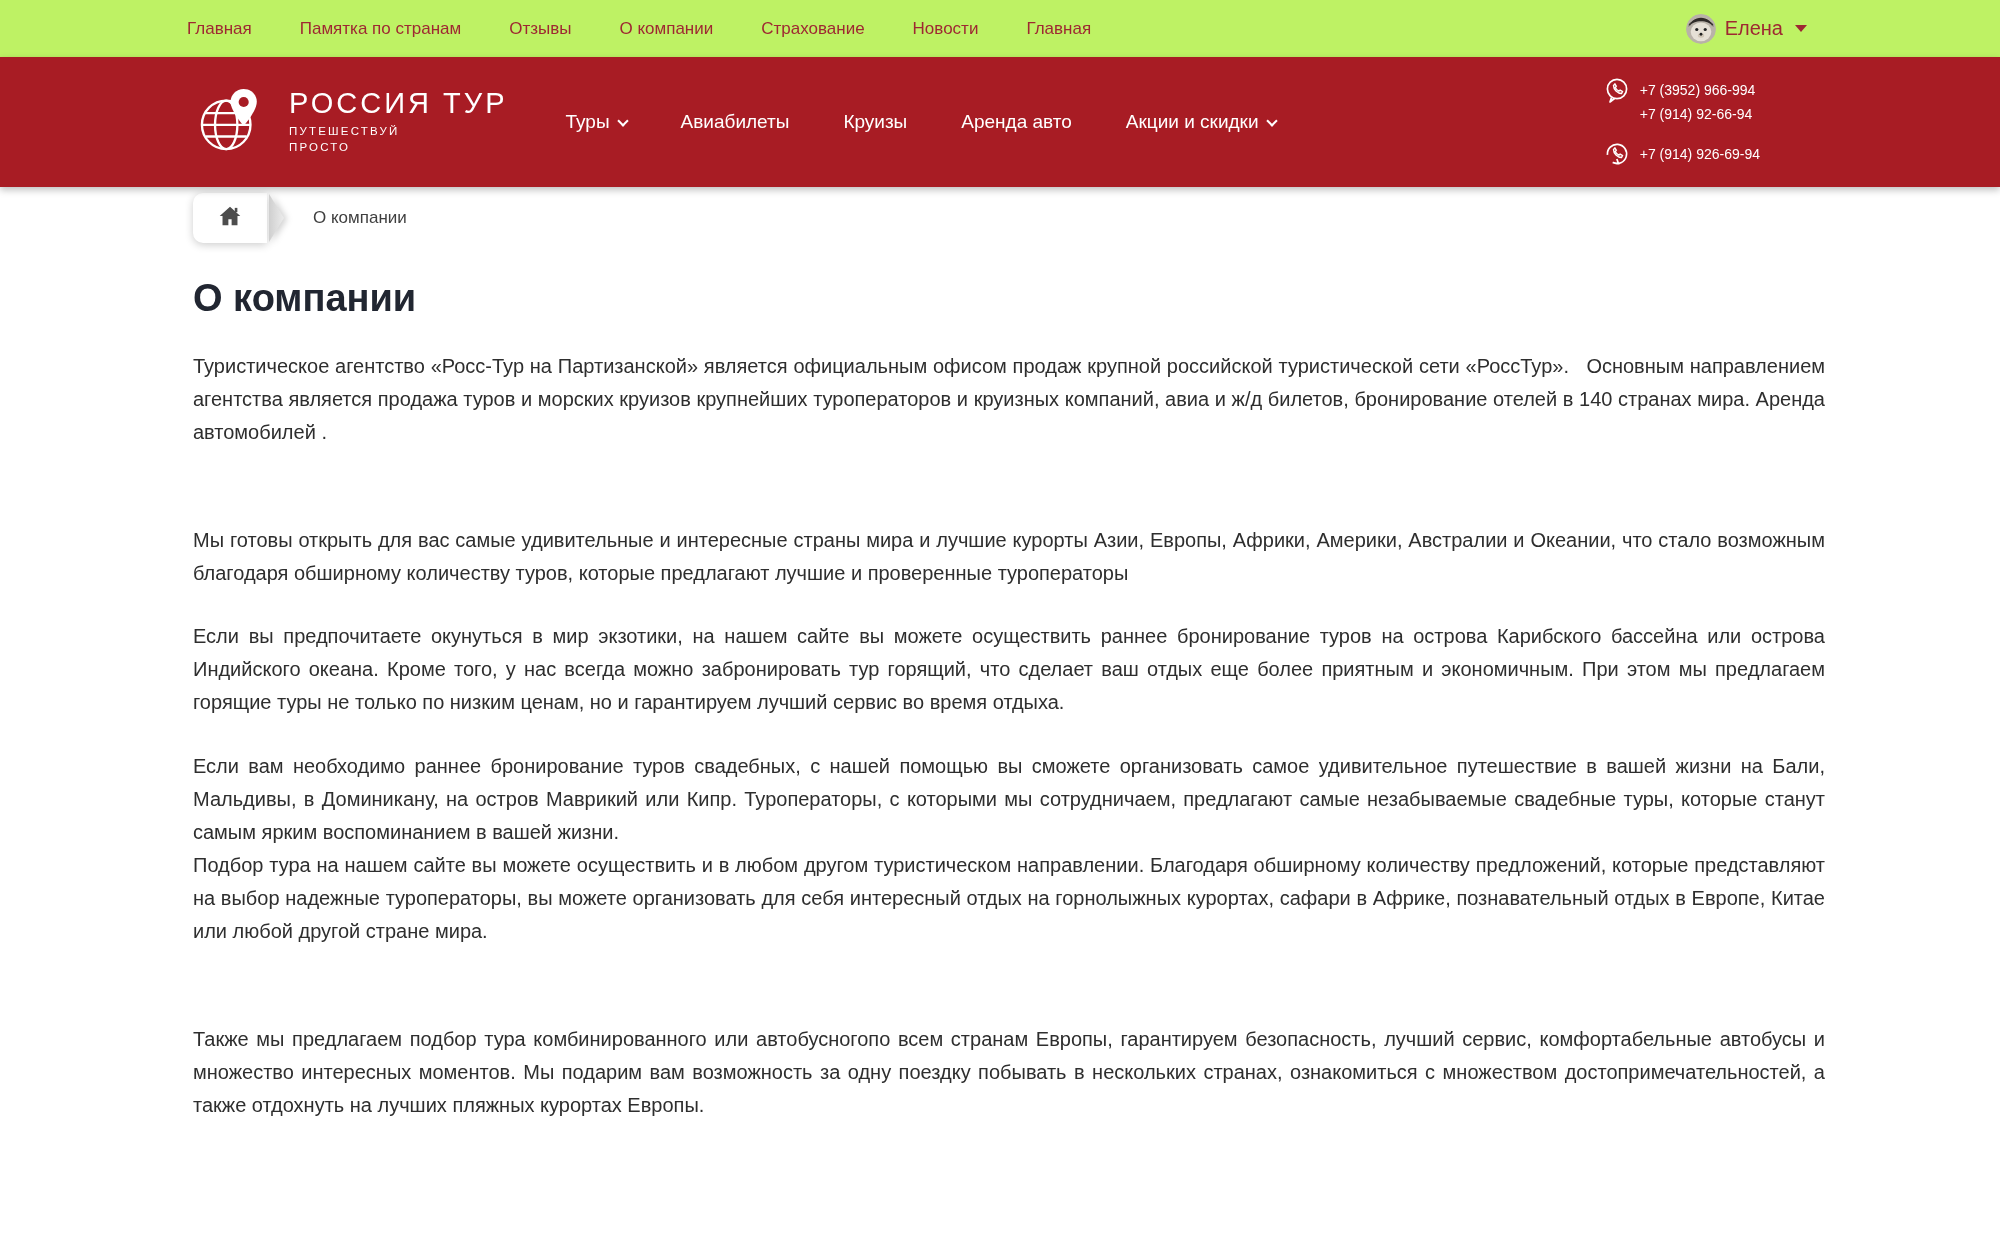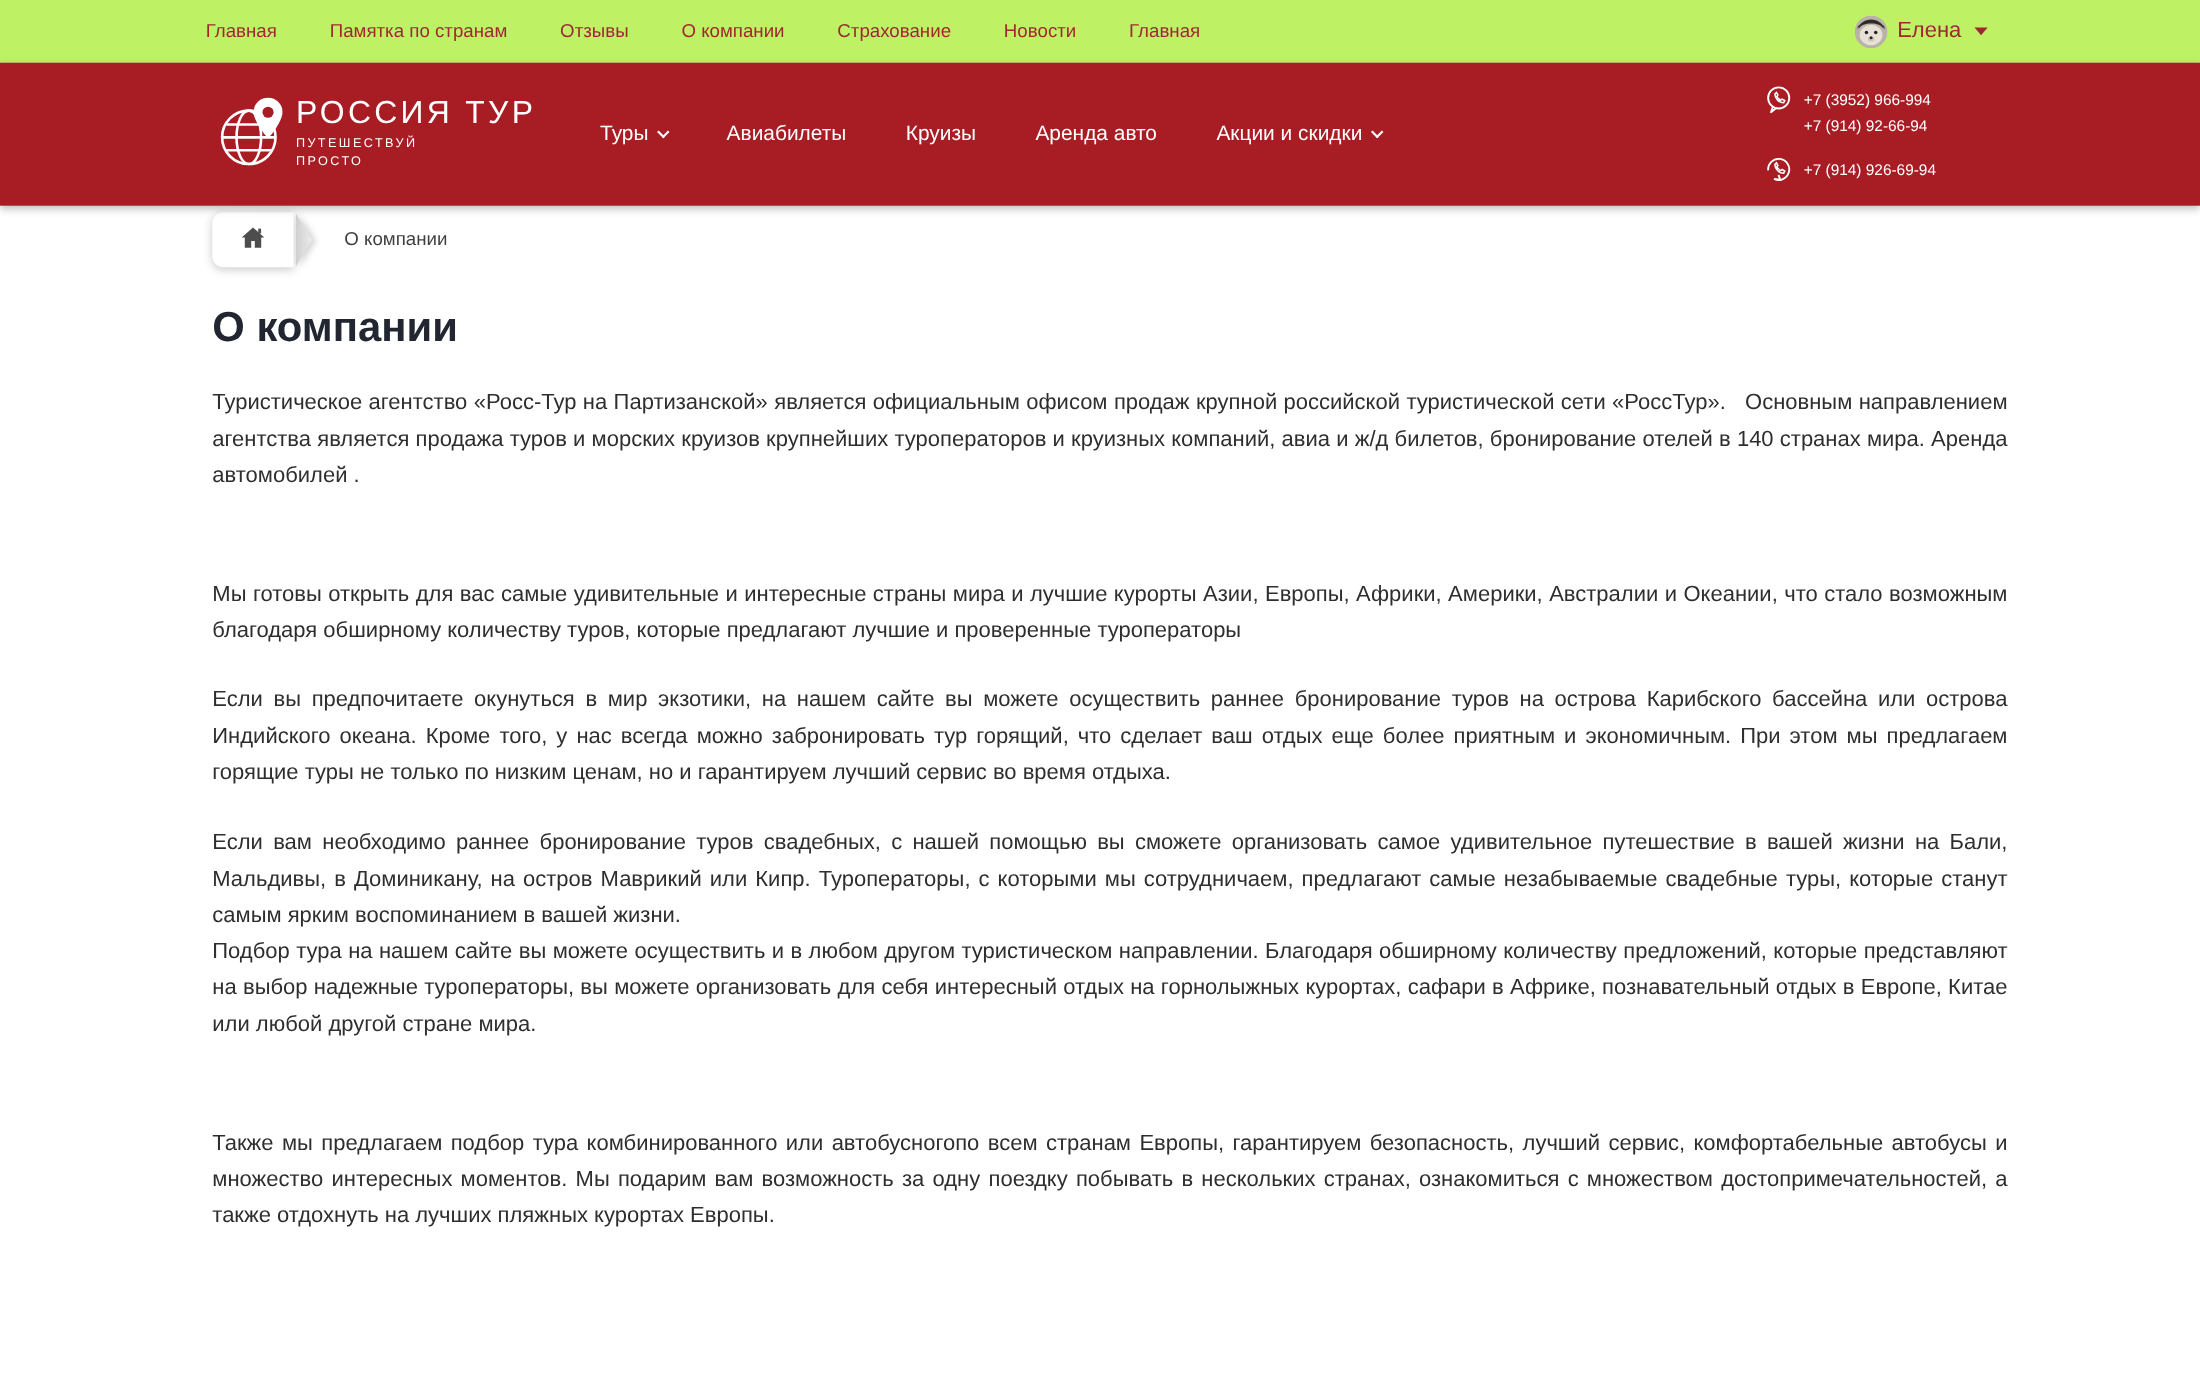--- a/index.html
+++ b/index.html
@@ -14,21 +14,21 @@
   .user-box { margin-left:auto; display:flex; align-items:center; gap:9px; cursor:pointer; }
   .user-name { color:#9e2832; font-size:20px; }
   .avatar { width:30px; height:30px; border-radius:50%; overflow:hidden; flex:0 0 auto; }
   .tri { width:0; height:0; border-left:6px solid transparent; border-right:6px solid transparent;
          border-top:7px solid #9e2832; margin-left:3px; }
 
   
   .red-header { height:130px; background:#a81c24; display:flex; align-items:center;
                 padding:0 240px 0 197px; position:relative; z-index:2;
                 box-shadow:0 3px 7px rgba(0,0,0,.25); color:#fff; }
-  .logo { display:flex; align-items:center; gap:0; cursor:pointer; }
+  .logo { display:flex; align-items:center; gap:20px; cursor:pointer; }
   .logo-text .logo-title { font-size:29px; letter-spacing:3px; font-weight:400; line-height:1; }
   .logo-text .logo-tag { font-size:11.5px; letter-spacing:2.2px; margin-top:6px; line-height:1.35; }
   .main-nav { display:flex; gap:54px; margin-left:58px; align-items:center; }
   .main-nav a { color:#fff; text-decoration:none; font-size:19px; cursor:pointer; white-space:nowrap; }
   .chev { display:inline-block; width:8px; height:8px; border-right:2px solid #fff;
           border-bottom:2px solid #fff; transform:rotate(45deg); margin-left:9px; vertical-align:3px; }
   .phones { margin-left:auto; display:flex; flex-direction:column; gap:3px; font-size:14px; }
   .phone-row { display:flex; align-items:center; gap:10px; cursor:pointer; white-space:nowrap; }
   .phone-row.no-icon { padding-left:36px; }
   .phone-row.wa { margin-top:16px; }

